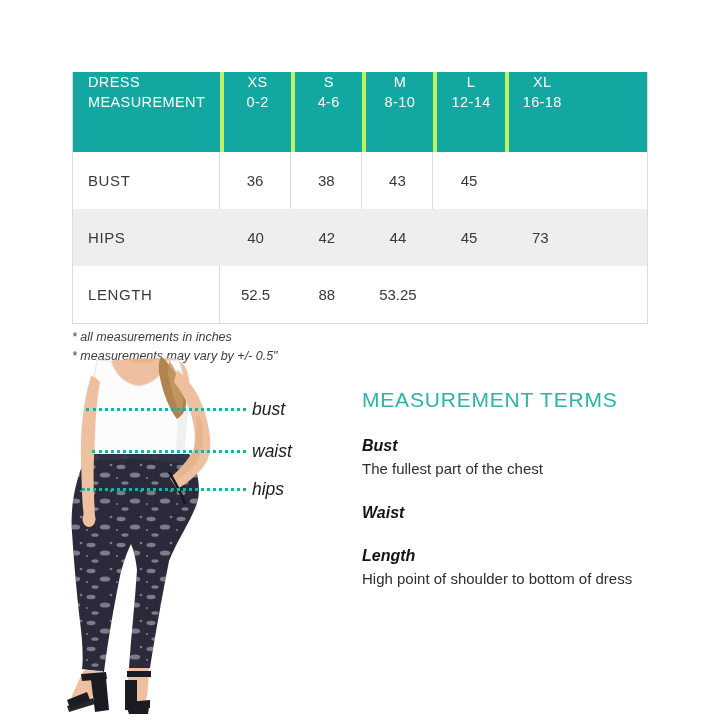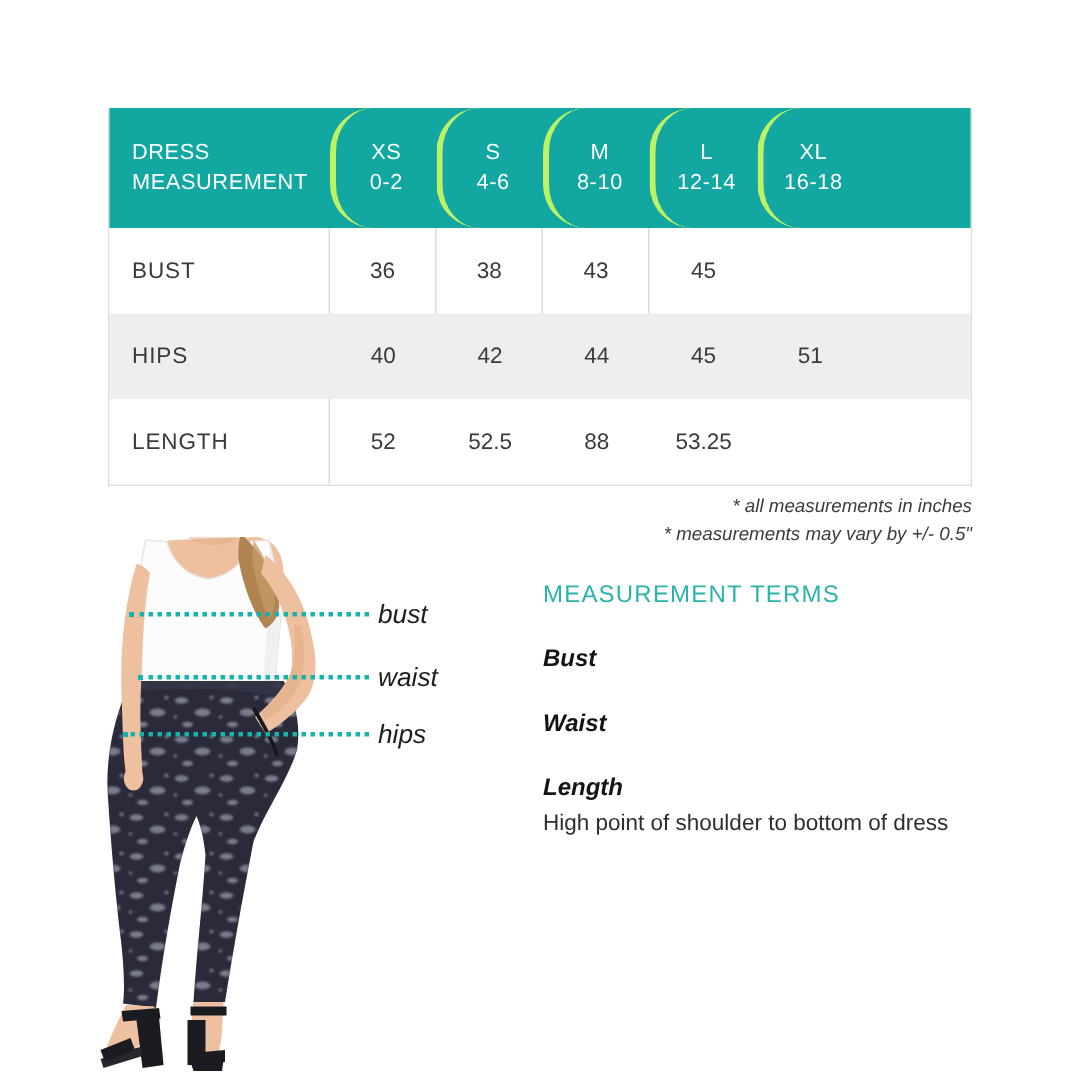--- a/index.html
+++ b/index.html
@@ -8,57 +8,57 @@
     font-family:"Liberation Sans",sans-serif;color:#3e3e3e;
   }
 
   
   .size-table{
     position:absolute;left:72px;top:72px;width:576px;
     border:1px solid #dcdcdc;border-top:none;box-sizing:border-box;
   }
   .trow{display:grid;grid-template-columns:147px repeat(6,1fr);}
   .header-row{background:#12a7a1;color:#ffffff;height:80px;}
-  .header-row .cell{display:flex;flex-direction:column;justify-content:center;align-items:center;
-    font-size:14.5px;line-height:20px;letter-spacing:.4px;box-sizing:border-box;border-radius:29px;}
+  .header-row .cell{display:flex;flex-direction:column;justify-content:flex-start;align-items:center;
+    font-size:14.5px;line-height:20px;letter-spacing:.4px;box-sizing:border-box;}
   .header-row .cell:not(:first-child){border-left:4px solid #bef264;}
   .header-row .cell.col0{align-items:flex-start;padding-left:15px;}
   .data-row{height:57px;align-items:center;font-size:15px;color:#3a3a3a;}
   .data-row .cell{display:flex;align-items:center;justify-content:center;height:100%;box-sizing:border-box;}
   .data-row .cell.col0{justify-content:flex-start;padding-left:15px;letter-spacing:.6px;}
   .row-bust{background:#ffffff;}
   .row-bust .cell:not(:last-child){border-right:1px solid #dcdcdc;}
   .row-hips{background:#eeeeee;}
   .row-length{background:#ffffff;}
   .row-length .cell.col0{border-right:1px solid #dcdcdc;}
 
   
   .footnotes{
-    position:absolute;left:72px;top:328px;width:576px;text-align:right;
+    position:absolute;left:72px;top:328px;width:576px;
     font-style:italic;font-size:12.5px;line-height:19px;color:#3c3c3c;
   }
 
   
   .figure-svg{position:absolute;left:25px;top:358px;}
 
   
   .dots{position:absolute;height:0;border-top:3px dotted #14b3ac;}
   .dots-bust{left:86px;top:408px;width:160px;}
   .dots-waist{left:92px;top:450px;width:154px;}
   .dots-hips{left:82px;top:488px;width:164px;}
   .measure-label{
     position:absolute;left:252px;font-style:italic;font-size:17.5px;color:#1d1d1d;line-height:20px;
   }
   .lbl-bust{top:399px;}
   .lbl-waist{top:441px;}
   .lbl-hips{top:479px;}
 
   
   .terms{position:absolute;left:362px;top:388px;width:310px;}
-  .terms-heading{font-size:16px;letter-spacing:.8px;color:#2bb3ac;font-weight:400;}
+  .terms-heading{font-size:21px;letter-spacing:.8px;color:#2bb3ac;font-weight:400;}
   .term-block{margin-top:24px;}
   .term-block:first-of-type{margin-top:22px;}
   .term-name{font-weight:bold;font-style:italic;font-size:16px;color:#141414;line-height:19px;}
   .term-def{font-size:15px;color:#2e2e2e;line-height:20px;margin-top:4px;}
 </style>
 </head>
 <body>
 
 <div class="page">
 
@@ -97,26 +97,25 @@
       <div class="cell">43</div>
       <div class="cell">45</div>
     </div>
 
     <div class="trow data-row row-hips">
       <div class="cell col0">HIPS</div>
       <div class="cell">40</div>
       <div class="cell">42</div>
       <div class="cell">44</div>
       <div class="cell">45</div>
-      <div class="cell">51</div>
+      <div class="cell">73</div>
     </div>
 
     <div class="trow data-row row-length">
       <div class="cell col0">LENGTH</div>
-      <div class="cell">52</div>
       <div class="cell">52.5</div>
       <div class="cell">88</div>
       <div class="cell">53.25</div>
     </div>
   </div>
 
   <div class="footnotes">
     <div>* all measurements in inches</div>
     <div>* measurements may vary by +/- 0.5"</div>
   </div>
@@ -173,20 +172,21 @@
   <div class="dots dots-waist"></div>
   <div class="dots dots-hips"></div>
   <div class="measure-label lbl-bust">bust</div>
   <div class="measure-label lbl-waist">waist</div>
   <div class="measure-label lbl-hips">hips</div>
 
   <div class="terms">
     <div class="terms-heading">MEASUREMENT TERMS</div>
     <div class="term-block">
       <div class="term-name">Bust</div>
+      <div class="term-def">The fullest part of the chest</div>
     </div>
     <div class="term-block">
       <div class="term-name">Waist</div>
     </div>
     <div class="term-block">
       <div class="term-name">Length</div>
       <div class="term-def">High point of shoulder to bottom of dress</div>
     </div>
   </div>
 

